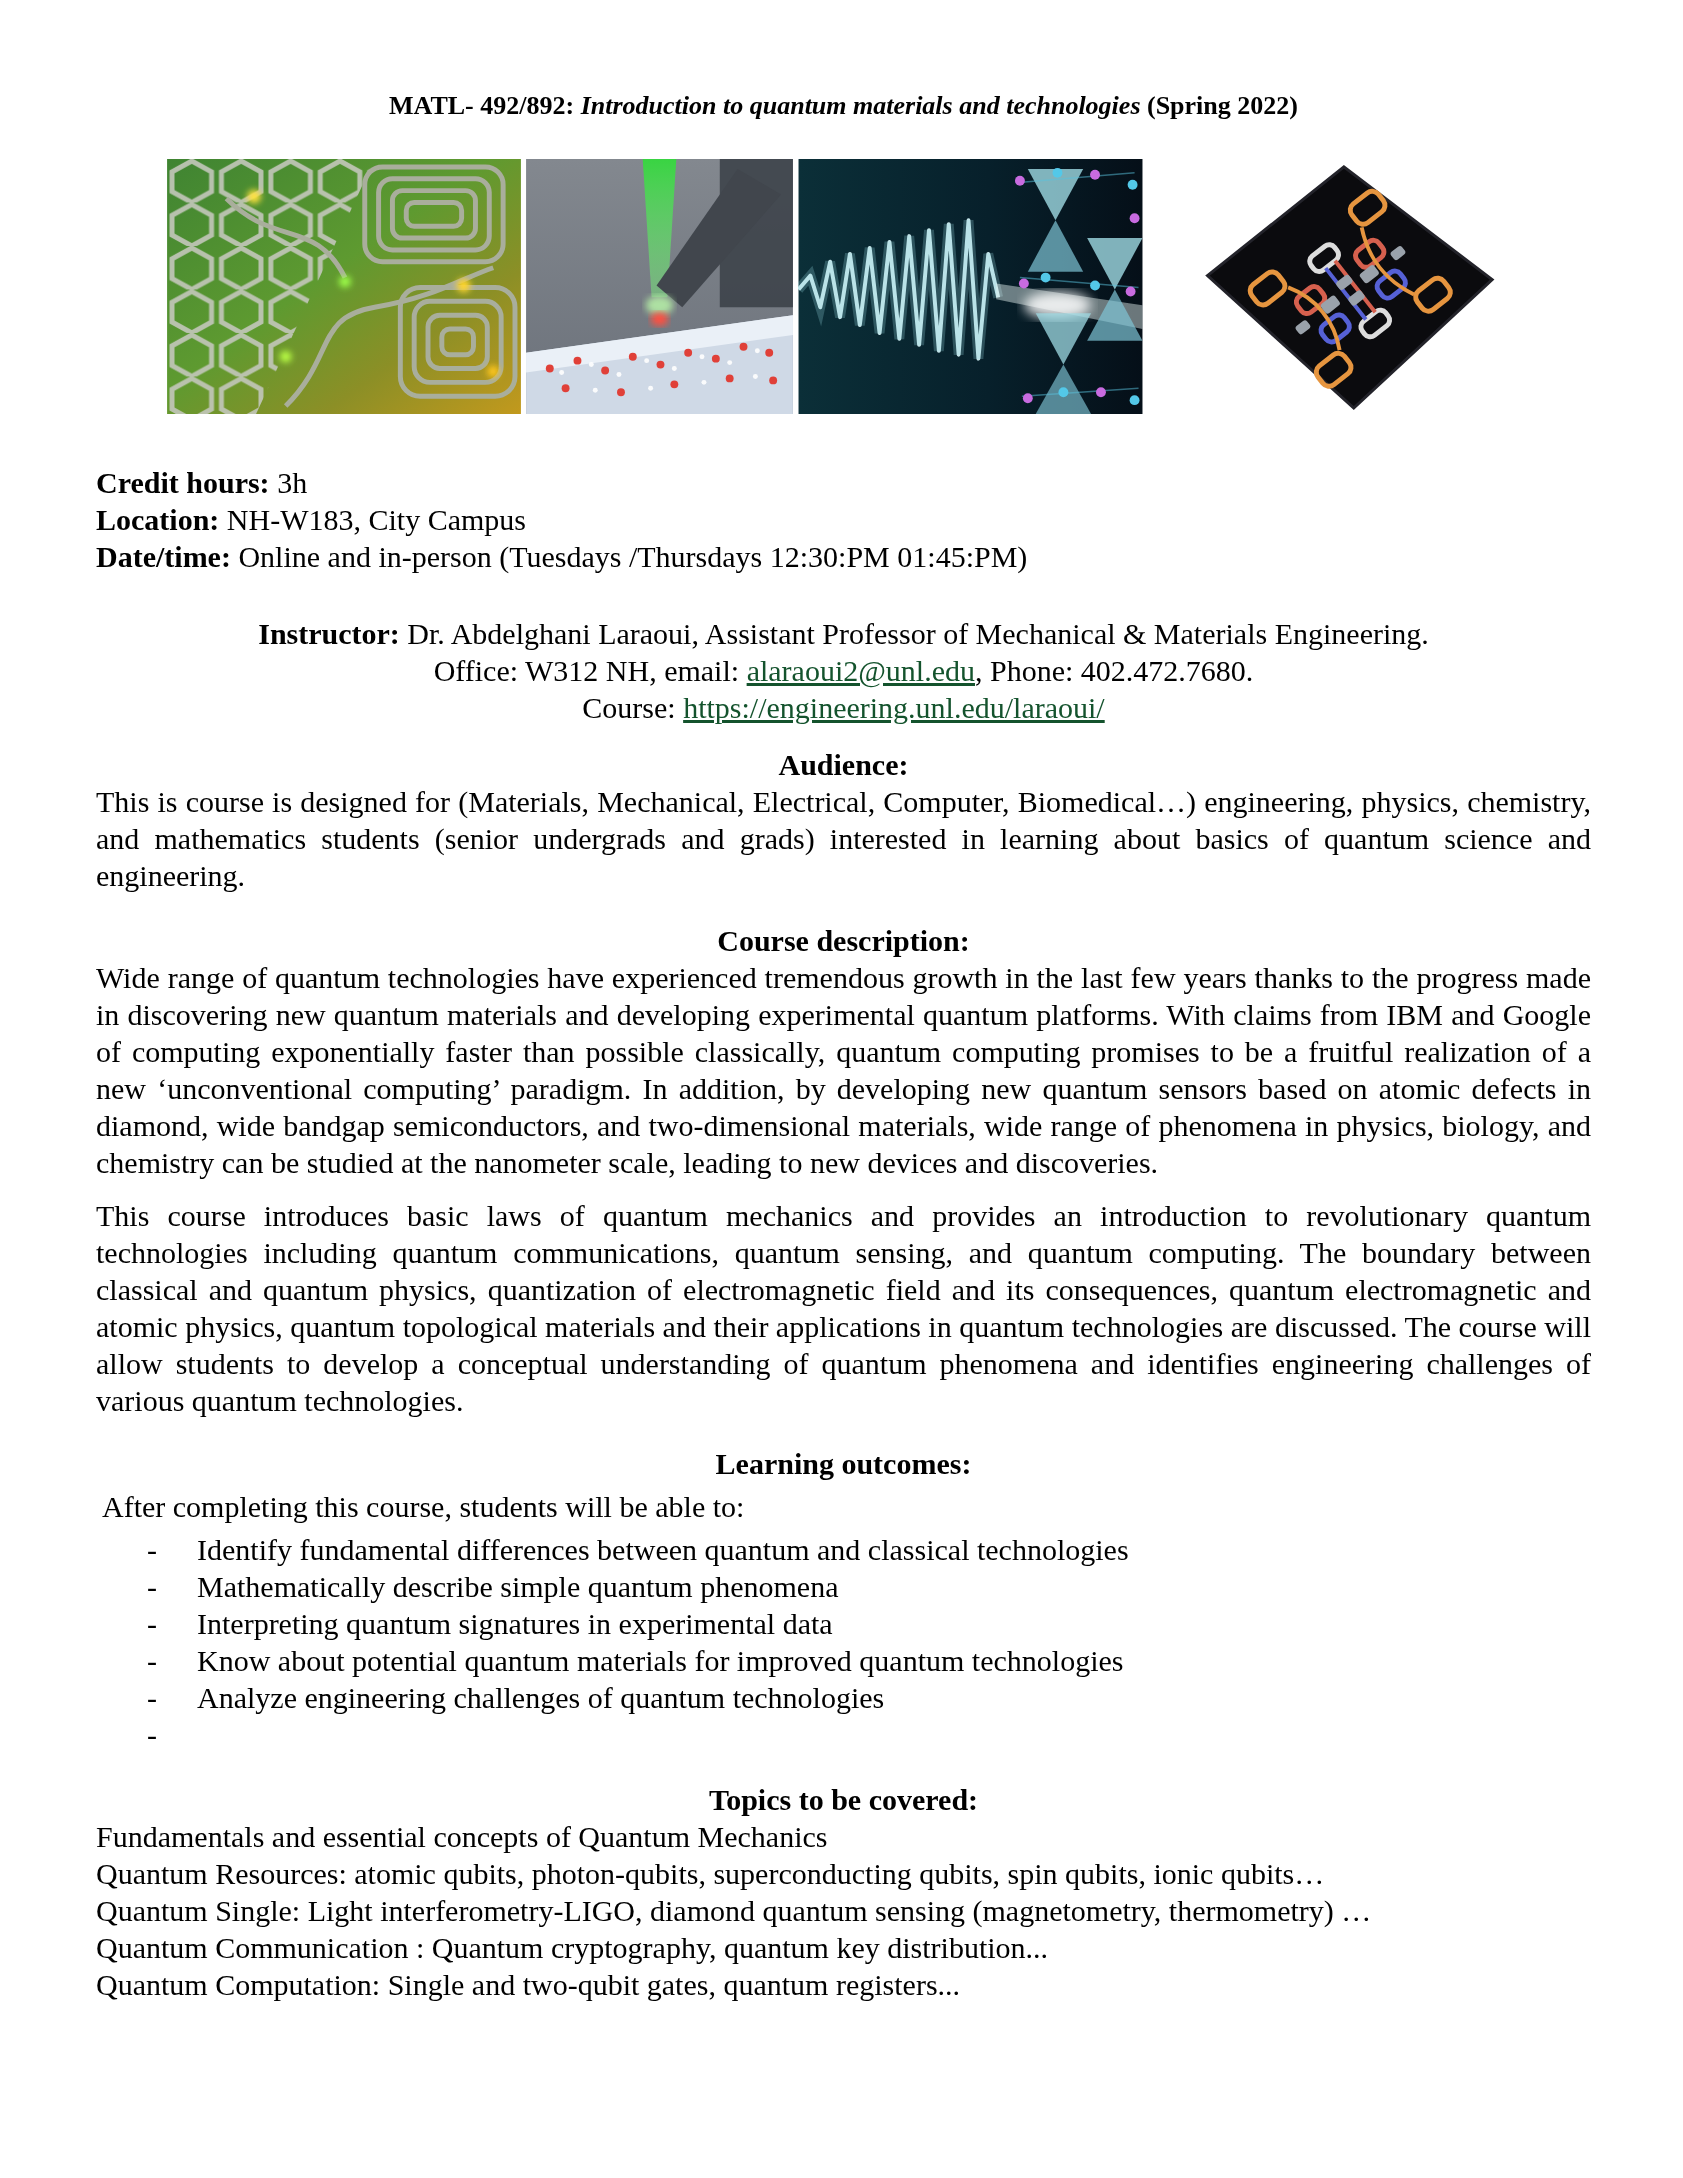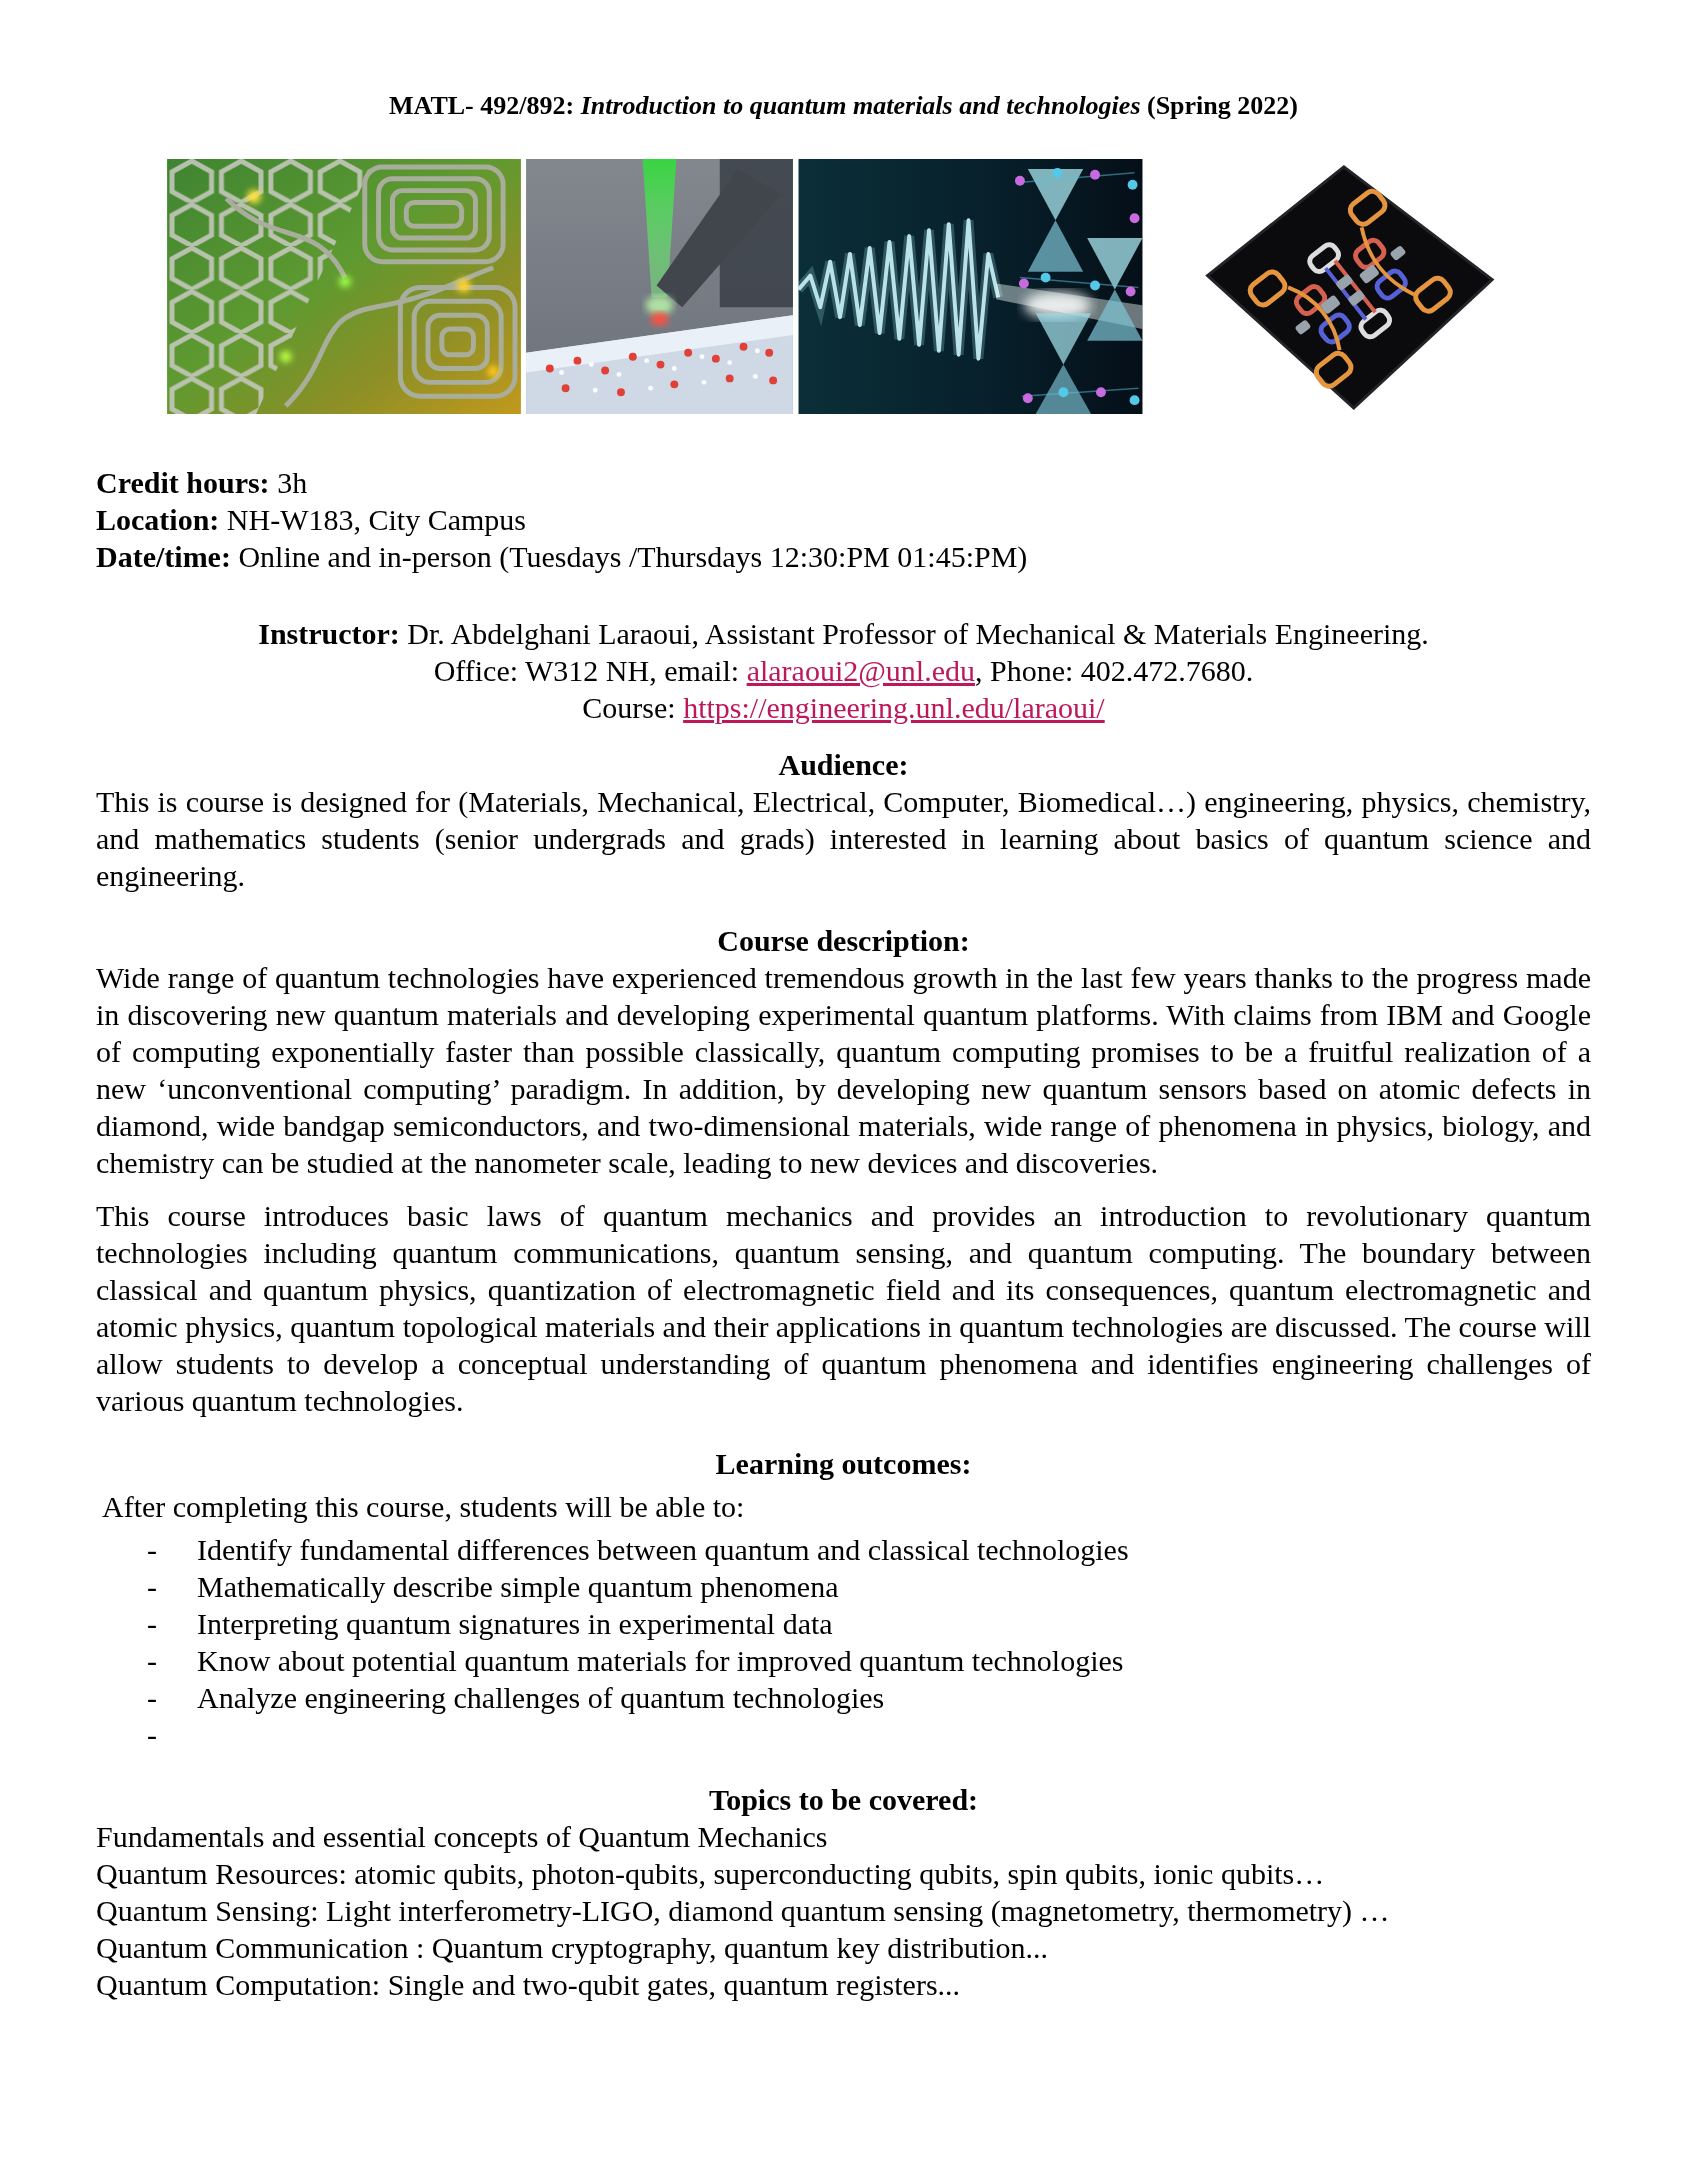--- a/index.html
+++ b/index.html
@@ -13,21 +13,21 @@
     text-align:center;font-weight:bold;font-size:26px;line-height:46px;
     white-space:nowrap;
   }
   .doc-title .it{font-style:italic;}
   .figures{display:flex;gap:5px;margin:30px 0 0 71px;height:255px;}
   .fig{height:255px;overflow:hidden;flex:none;}
   .fig svg{display:block;}
   .info-block{margin-top:50px;}
   .instructor-block{margin-top:40px;text-align:center;}
   b.lbl{font-weight:bold;}
-  a.link{color:#be185d;text-decoration:underline;cursor:pointer;}
+  a.link{color:#14532d;text-decoration:underline;cursor:pointer;}
   .section-heading{font-weight:bold;text-align:center;}
   .h-audience{margin-top:20px;}
   .h-course{margin-top:28px;}
   .h-outcomes{margin-top:26px;}
   .h-topics{margin-top:28px;}
   p.just{margin:0;text-align:justify;}
   p.p2{margin-top:16px;}
   .lo-intro{margin:6px;}
   .outcomes{margin-left:51px;}
   .outcome-row{display:flex;}
@@ -270,19 +270,19 @@
       </div>
     <div class="outcome-row">
         <span class="dash">-</span>
       </div>
   </div>
 
   <div class="section-heading h-topics">Topics to be covered:</div>
   <div>
     <p class="topic-line">Fundamentals and essential concepts of Quantum Mechanics</p>
     <p class="topic-line">Quantum Resources: atomic qubits, photon-qubits, superconducting qubits, spin qubits, ionic qubits…</p>
-    <p class="topic-line">Quantum Sensing: Light interferometry-LIGO, diamond quantum sensing (magnetometry, thermometry) …</p>
+    <p class="topic-line">Quantum Single: Light interferometry-LIGO, diamond quantum sensing (magnetometry, thermometry) …</p>
     <p class="topic-line">Quantum Communication : Quantum cryptography, quantum key distribution...</p>
     <p class="topic-line">Quantum Computation: Single and two-qubit gates, quantum registers...</p>
   </div>
 
 </div>
 
 
 </body></html>

